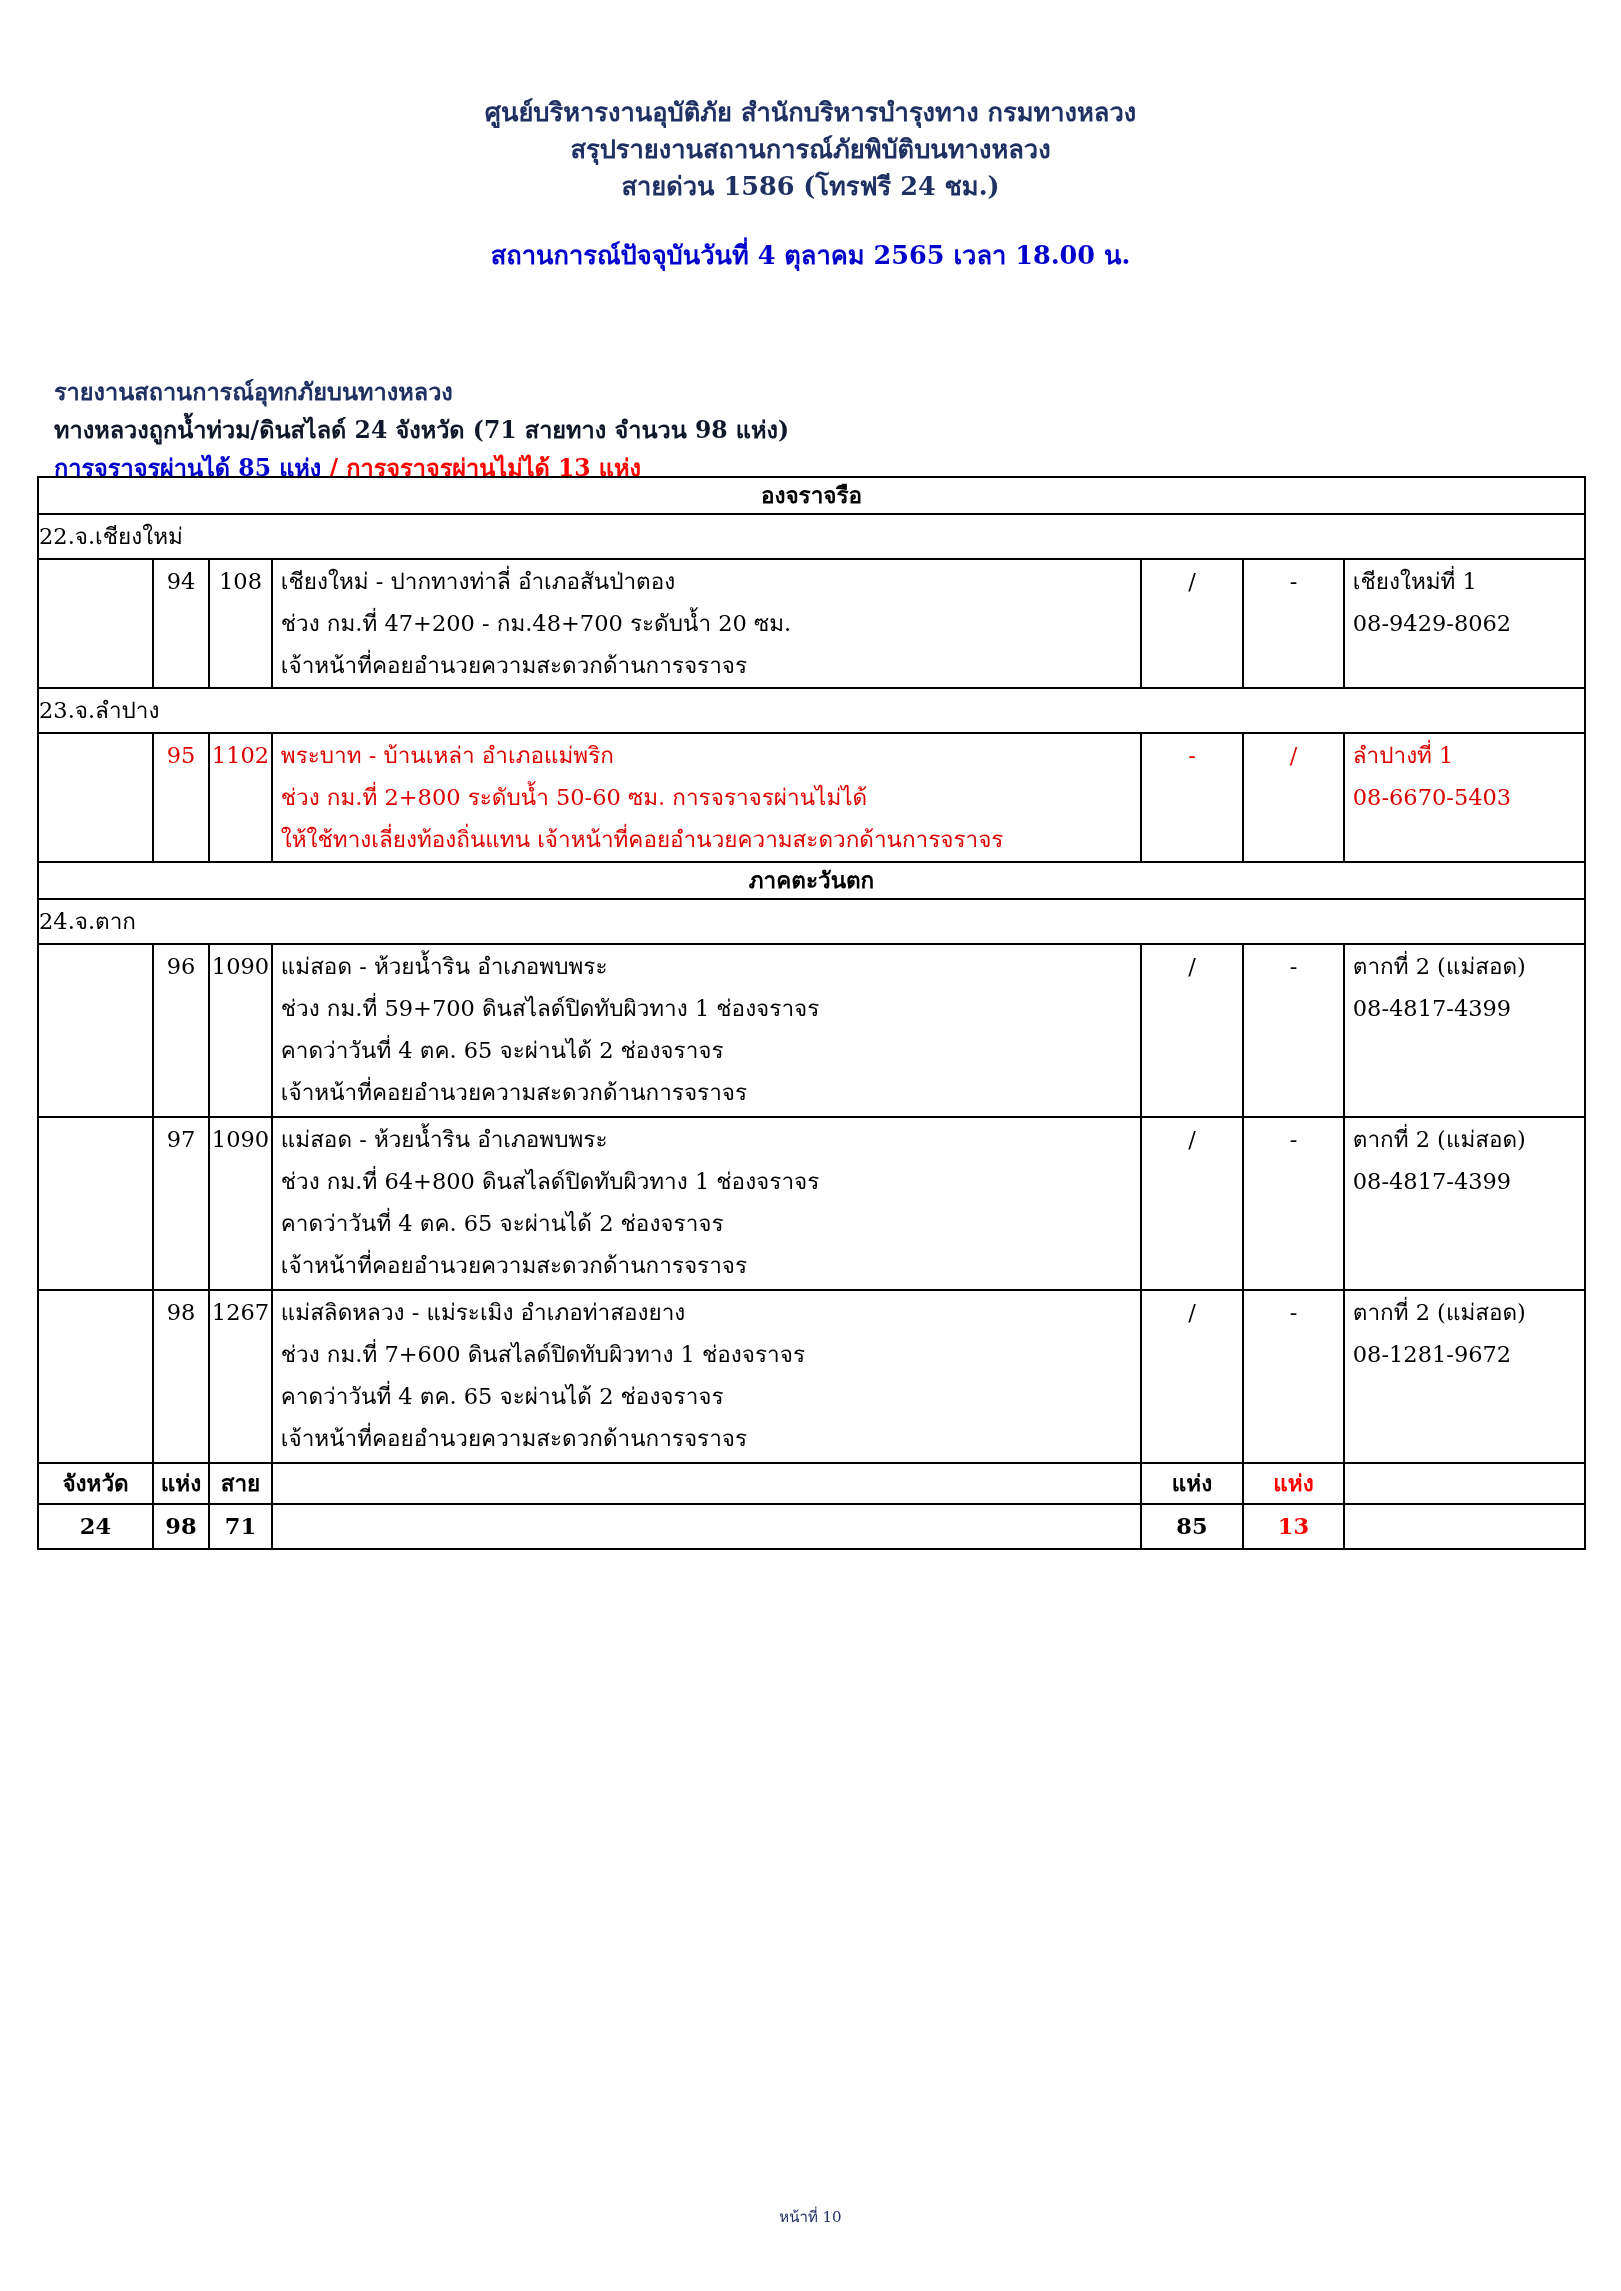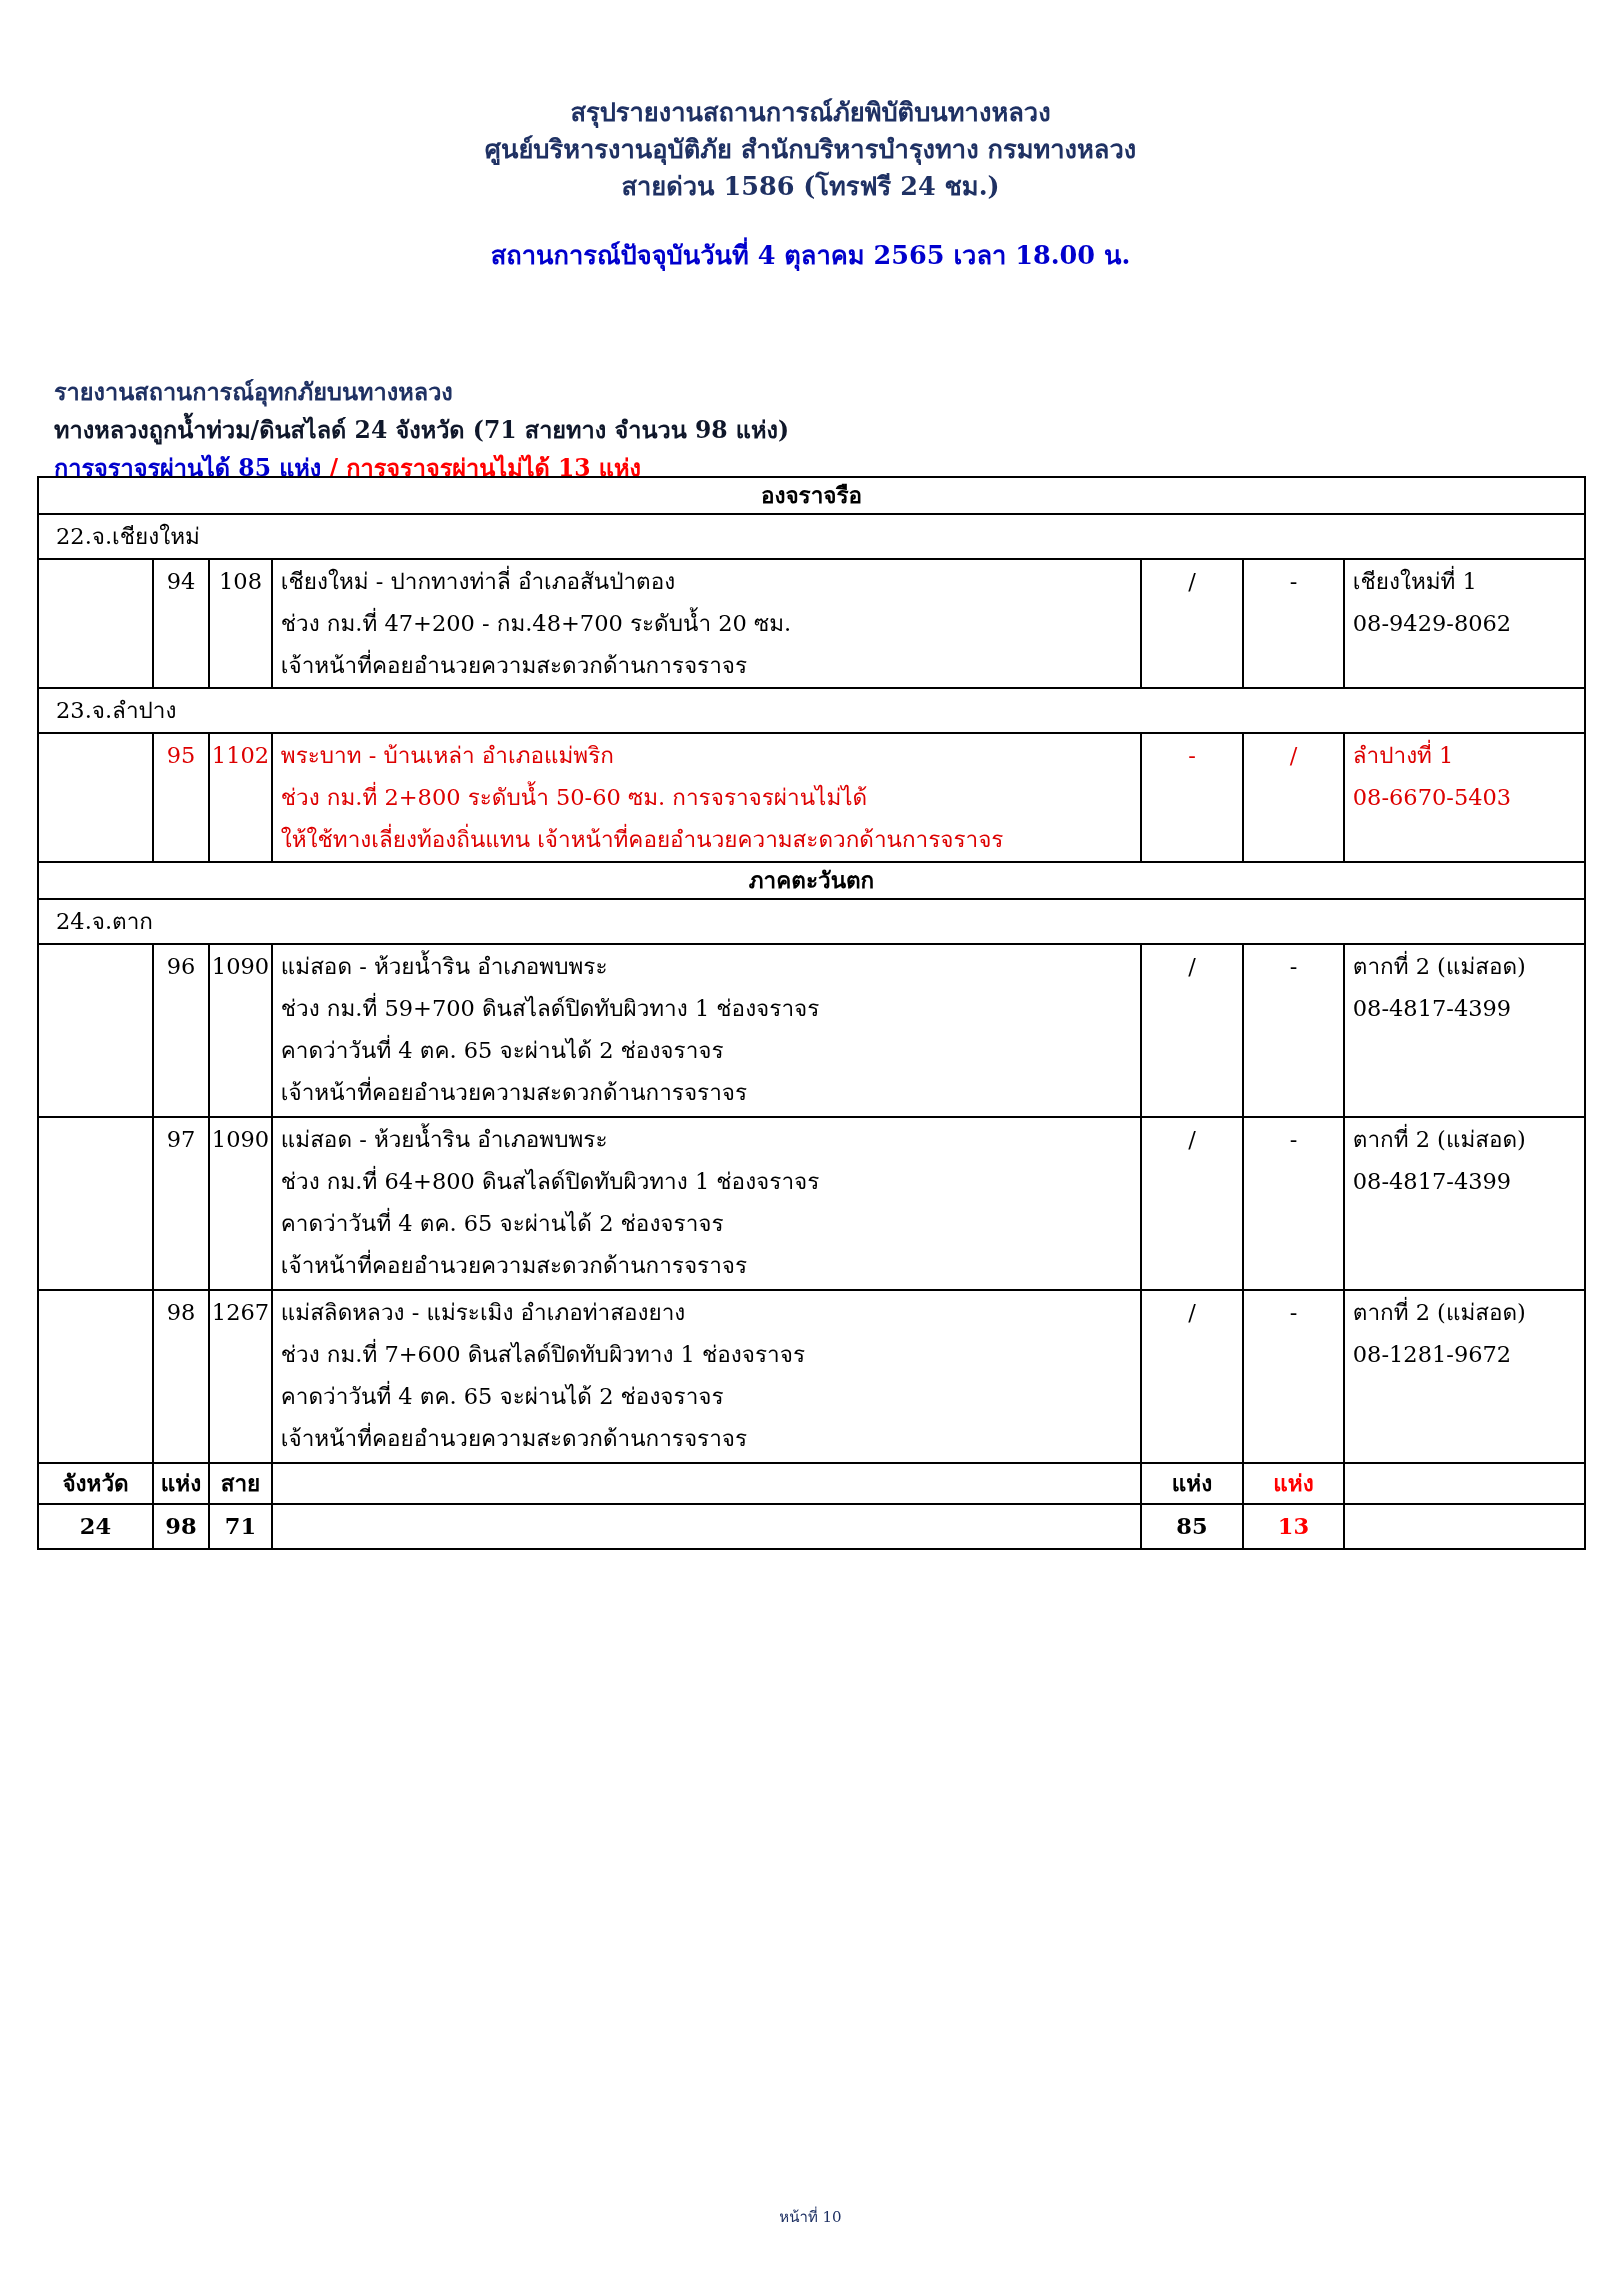--- a/index.html
+++ b/index.html
@@ -38,21 +38,21 @@
     border-collapse:collapse; table-layout:fixed;
   }
   table.report td {
     border:2.9px solid #000;
     vertical-align:top;
     font-size:22.5px;
     padding:0;
     overflow:hidden;
   }
   tr.region-row td { text-align:center; font-weight:bold; height:35px; line-height:35px; }
-  tr.province-row td { text-align:left; padding-left:17px; height:43px; line-height:43px; }
+  tr.province-row td { text-align:left; padding-left:0; height:43px; line-height:43px; }
   tr.data-row td.num-cell { text-align:center; line-height:43px; }
   tr.data-row td.mark-cell { text-align:center; line-height:43px; }
   tr.data-row .cell-line { line-height:42px; padding-left:7.8px; white-space:nowrap; }
   tr.rows3 td { height:127px; }
   tr.rows4 td { height:171px; }
   tr.red-row td { color:#dd0000; }
   tr.summary-head td { text-align:center; font-weight:bold; height:39px; line-height:39px; }
   tr.summary-val td { text-align:center; font-weight:bold; height:43px; line-height:43px; }
   td.red-cell { color:#ff0000; }
 
@@ -61,22 +61,22 @@
     position:absolute; top:2205px; left:0; width:100%;
     text-align:center; font-size:15px; color:#1f3163;
   }
 </style>
 </head>
 <body>
 
 <div class="page">
 
   <div class="doc-header">
+    <div class="h-line">ศูนย์บริหารงานอุบัติภัย สำนักบริหารบำรุงทาง กรมทางหลวง</div>
     <div class="h-line">สรุปรายงานสถานการณ์ภัยพิบัติบนทางหลวง</div>
-    <div class="h-line">ศูนย์บริหารงานอุบัติภัย สำนักบริหารบำรุงทาง กรมทางหลวง</div>
     <div class="h-line">สายด่วน 1586 (โทรฟรี 24 ชม.)</div>
     <div class="h-line h-date">สถานการณ์ปัจจุบันวันที่ 4 ตุลาคม 2565  เวลา 18.00 น.</div>
   </div>
 
   <div class="intro">
     <div class="i-title">รายงานสถานการณ์อุทกภัยบนทางหลวง</div>
     <div class="i-summary">ทางหลวงถูกน้ำท่วม/ดินสไลด์ 24 จังหวัด (71 สายทาง จำนวน 98 แห่ง)</div>
     <div><span class="i-pass">การจราจรผ่านได้ 85 แห่ง</span><span class="i-sep"> / </span><span class="i-impass">การจราจรผ่านไม่ได้ 13 แห่ง</span></div>
   </div>
 

